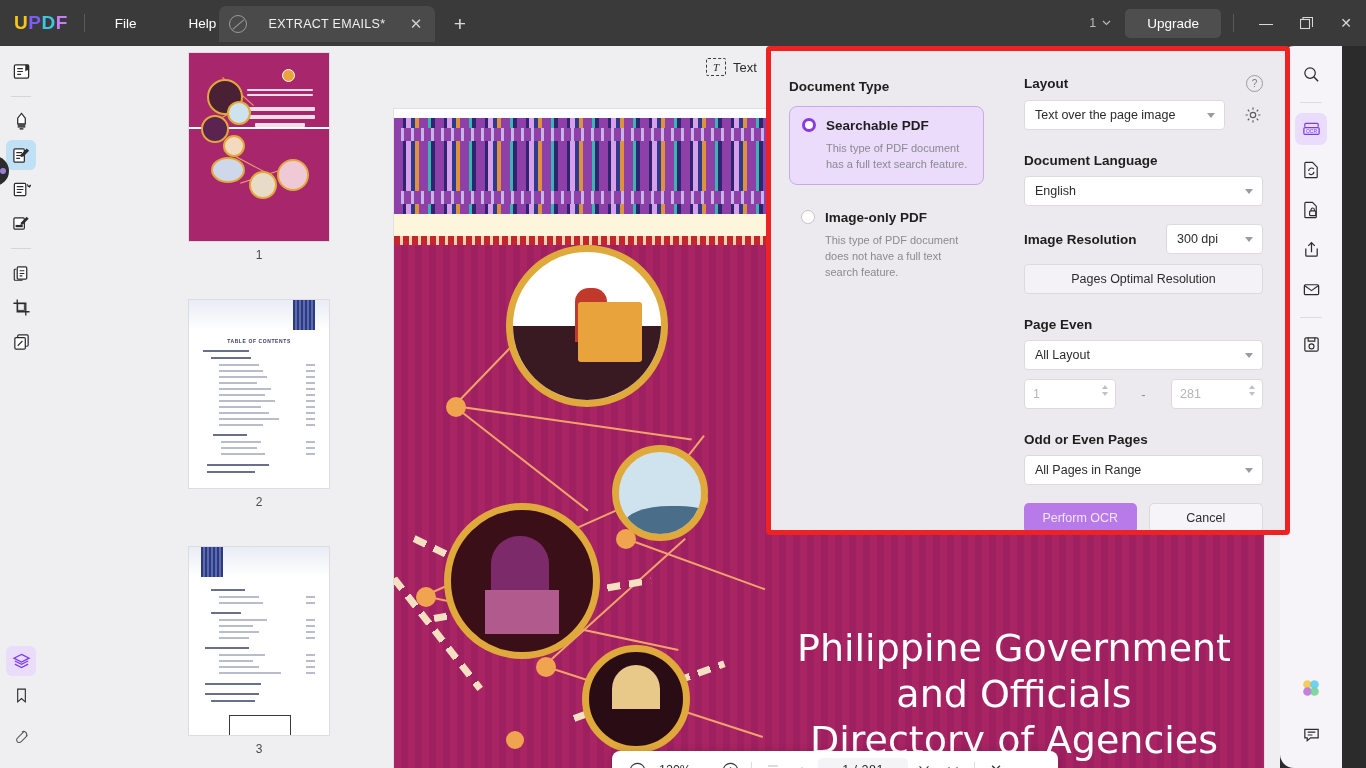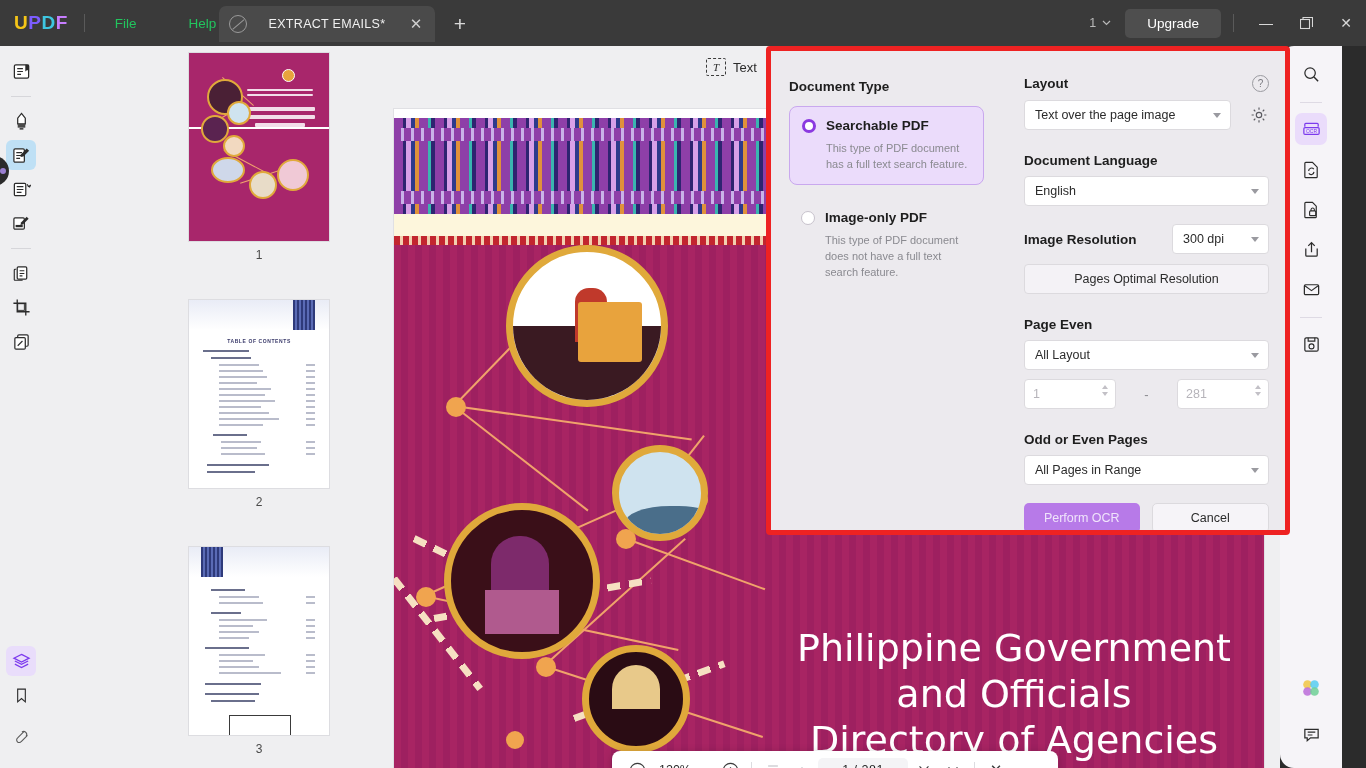--- a/index.html
+++ b/index.html
@@ -18,21 +18,21 @@
   .logo {
     margin-left: 14px; font-size: 19px; font-weight: bold;
     letter-spacing: .5px; display: flex;
   }
   .logo .u { color: #f5c518; }
   .logo .p { color: #7c5cff; }
   .logo .d { color: #3ec6e0; }
   .logo .f { color: #c77dff; }
   .tb-sep { width: 1px; height: 18px; background: #5a5a5a; margin: 0 16px; }
   .tb-menu {
-    color: #22c55e; font-size: 13.5px; padding: 6px 14px;
+    color: #ffffff; font-size: 13.5px; padding: 6px 14px;
     border-radius: 4px; cursor: default;
   }
 
   .doctab {
     position: absolute; left: 219px; top: 6px; width: 216px; height: 36px;
     background: #4a4a4a; border-radius: 7px 7px 0 0;
     display: flex; align-items: center; padding: 0 10px;
   }
   .doctab .tabicon {
     width: 18px; height: 18px; border: 1.4px solid #9a9a9a;
@@ -262,30 +262,30 @@
     position:absolute; left:766px; top:46px; width:524px; height:489px;
     border:5px solid #ee2222; border-radius:4px; z-index:20;
     background:#eceaee; overflow:hidden;
   }
   .ocr-left {
     position:absolute; left:0; top:0; width:235px; height:479px;
     background:#eceaee; padding:28px 22px 0 18px;
   }
   .ocr-right {
     position:absolute; left:235px; top:0; right:0; height:479px;
-    background:#eceaee; padding:24px 16px 0 18px;
+    background:#eceaee; padding:24px 22px 0 18px;
   }
   .sec-title { font-size:13.5px; font-weight:bold; color:#1e1e1e; }
 
   .radio-card {
     margin-top:12px; border:1px solid #c9a8ee; background:#ebdcfb;
     border-radius:8px; padding:11px 12px 12px 12px;
   }
   .radio-card.plain { border:none; background:transparent; padding:11px 12px 12px 12px; margin-top:14px; }
-  .rrow { display:flex; align-items:center; gap:10px; }
+  .rrow { display:flex; gap:10px; }
   .radio {
     width:14px;height:14px;border-radius:50%;border:1.8px solid #c7c2cc;
     flex:0 0 auto; position:relative; background:#fff;
   }
   .radio.on { border:3.5px solid #8b3ae0; background:#fff; }
   .rlabel { font-size:13.5px; font-weight:bold; color:#1e1e1e; }
   .rdesc {
     margin-top:7px; margin-left:24px; font-size:11px; color:#8a8a90; line-height:16px;
   }
 

